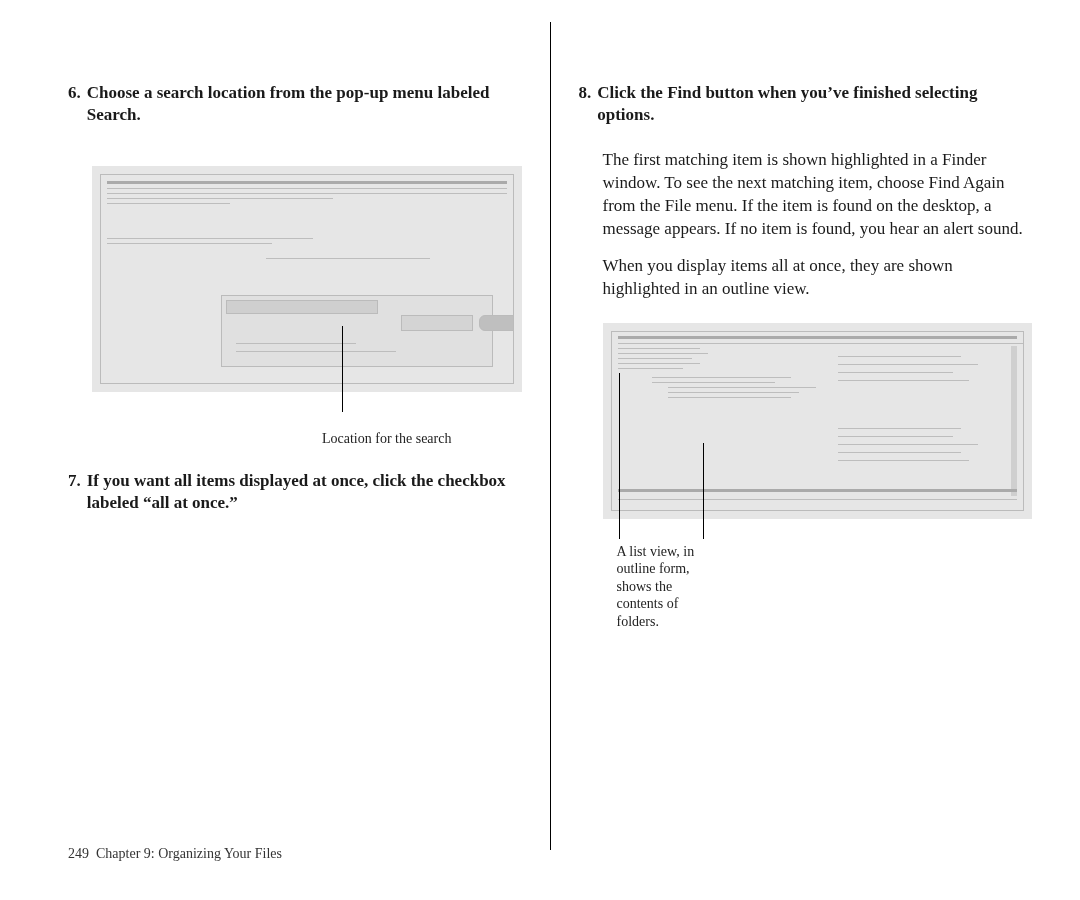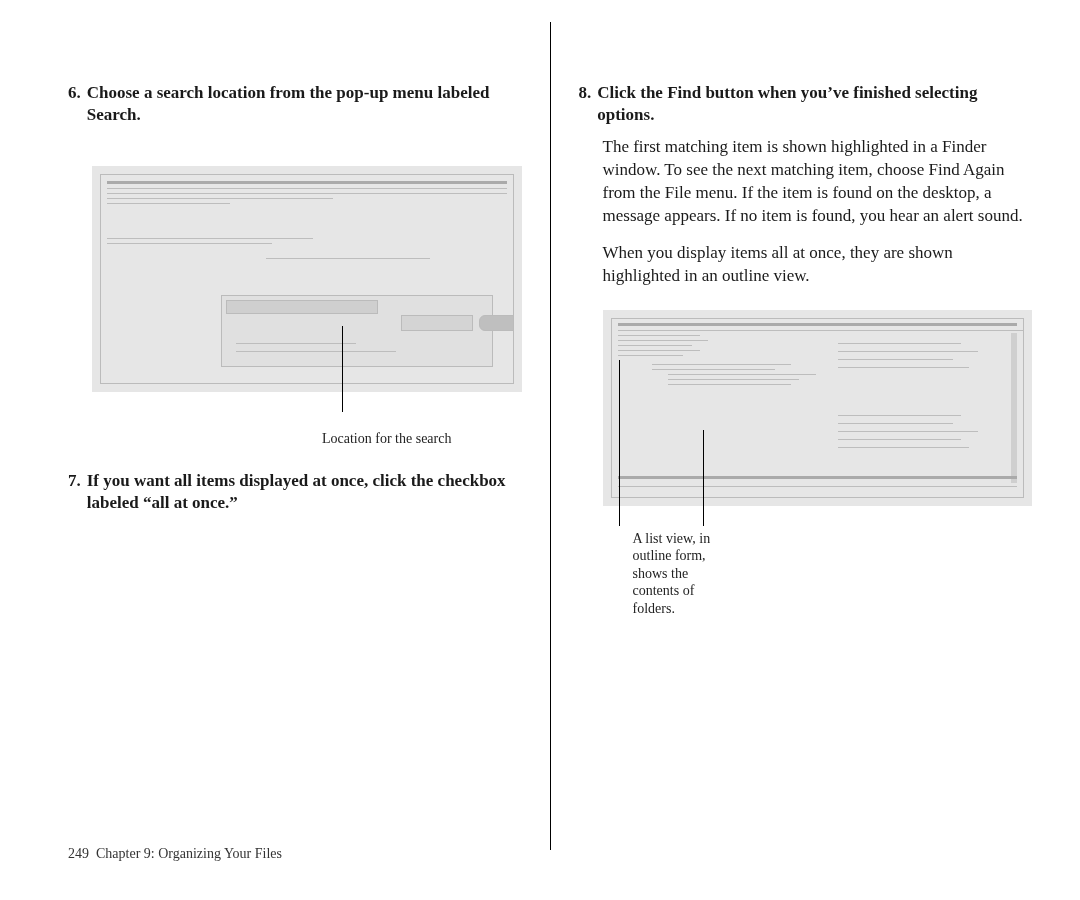--- a/index.html
+++ b/index.html
@@ -46,21 +46,21 @@
     line-height: 1.3;
     margin-bottom: 0;
   }
   .step-num {
     flex: 0 0 auto;
   }
   .step-body {
     margin-left: 24px;
     font-size: 17px;
     line-height: 1.35;
-    margin-top: 10px;
+    margin-top: 23px;
   }
   .step-body p {
     margin: 0 0 14px 0;
   }
   .figure {
     margin: 28px 0 10px 24px;
     position: relative;
   }
   .fig-box {
     background: #e6e6e6;
@@ -202,21 +202,21 @@
             <div class="row sm" style="position:absolute; top:112px; left:55%; width:34%; margin:0;"></div>
             <div class="row sm" style="position:absolute; top:120px; left:55%; width:30%; margin:0;"></div>
             <div class="row sm" style="position:absolute; top:128px; left:55%; width:32%; margin:0;"></div>
             <div class="row th" style="position:absolute; bottom:18px; left:6px; right:6px; margin:0;"></div>
             <div class="row sm" style="position:absolute; bottom:10px; left:6px; right:6px; margin:0;"></div>
           </div>
         </div>
 
         <div class="callout-line-v" style="left:16px; top:50px; height:166px;"></div>
         <div class="callout-line-v" style="left:100px; top:120px; height:96px;"></div>
-        <div class="caption" style="left:30px; top:220px; width:84px;">A list view, in outline form, shows the contents of folders.</div>
+        <div class="caption" style="left:14px; top:220px; width:84px;">A list view, in outline form, shows the contents of folders.</div>
       </div>
 
     </div>
 
   </div>
 
   <div class="footer">
     <span>249</span><span> Chapter 9: Organizing Your Files</span>
   </div>
 

